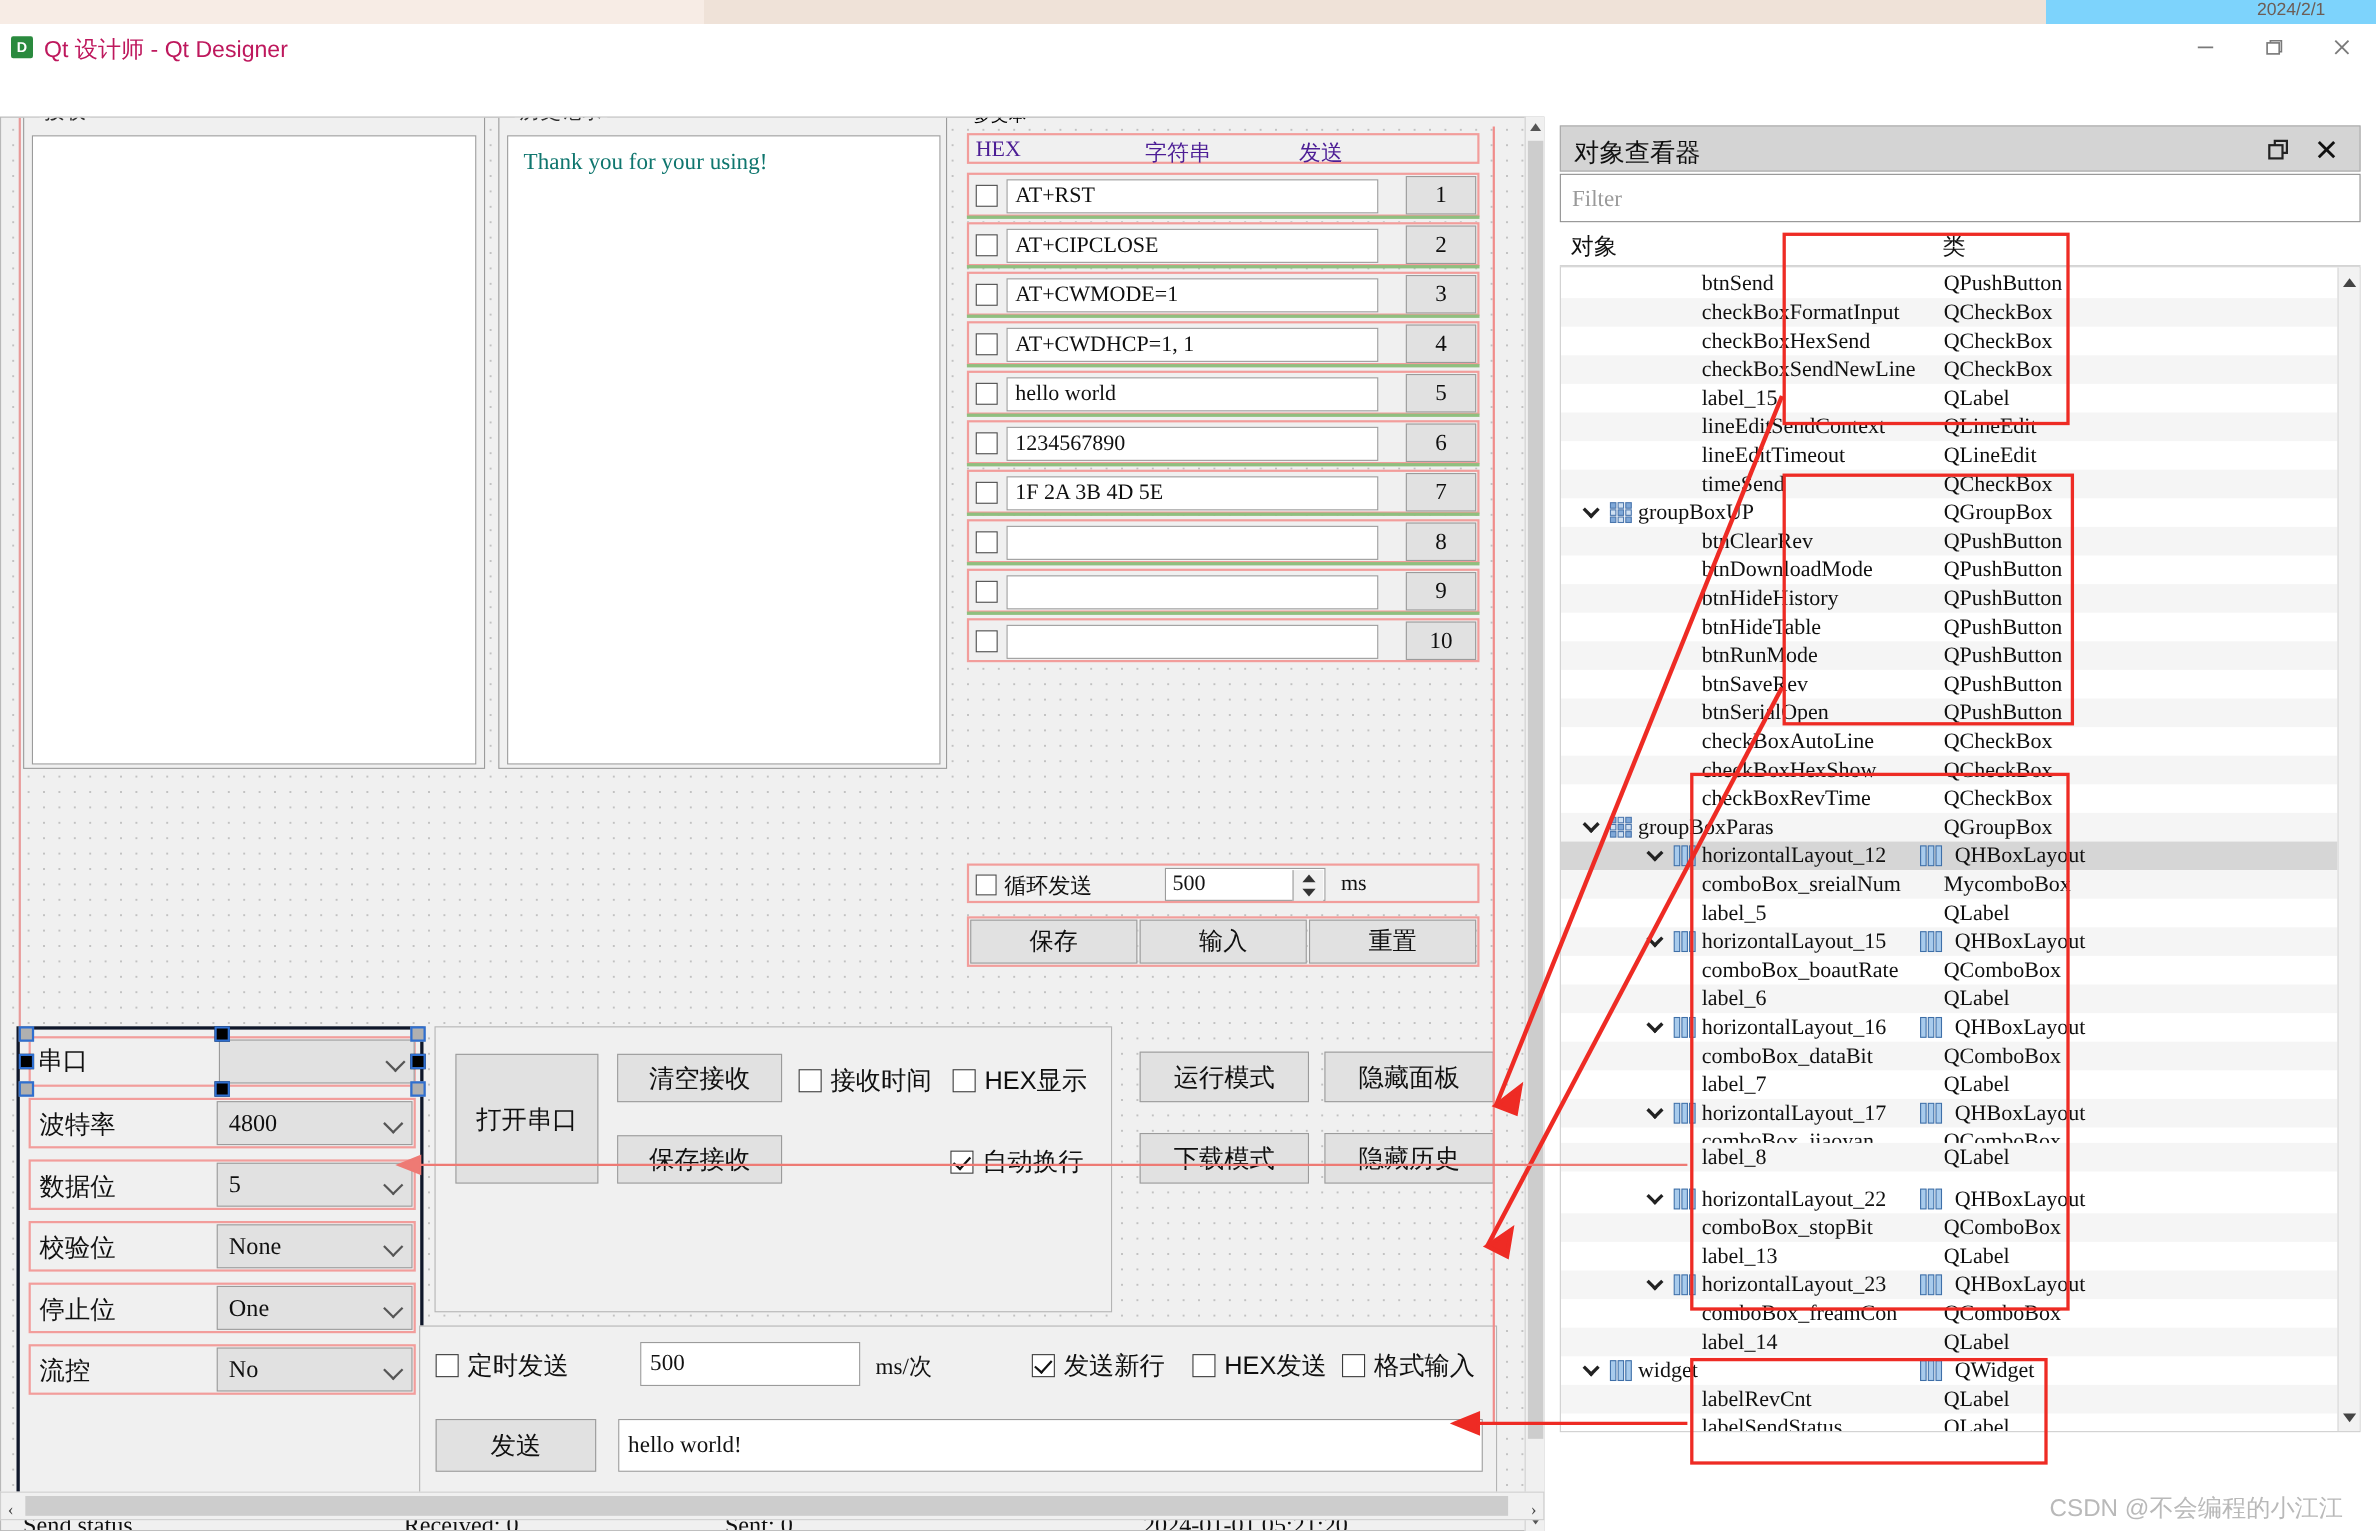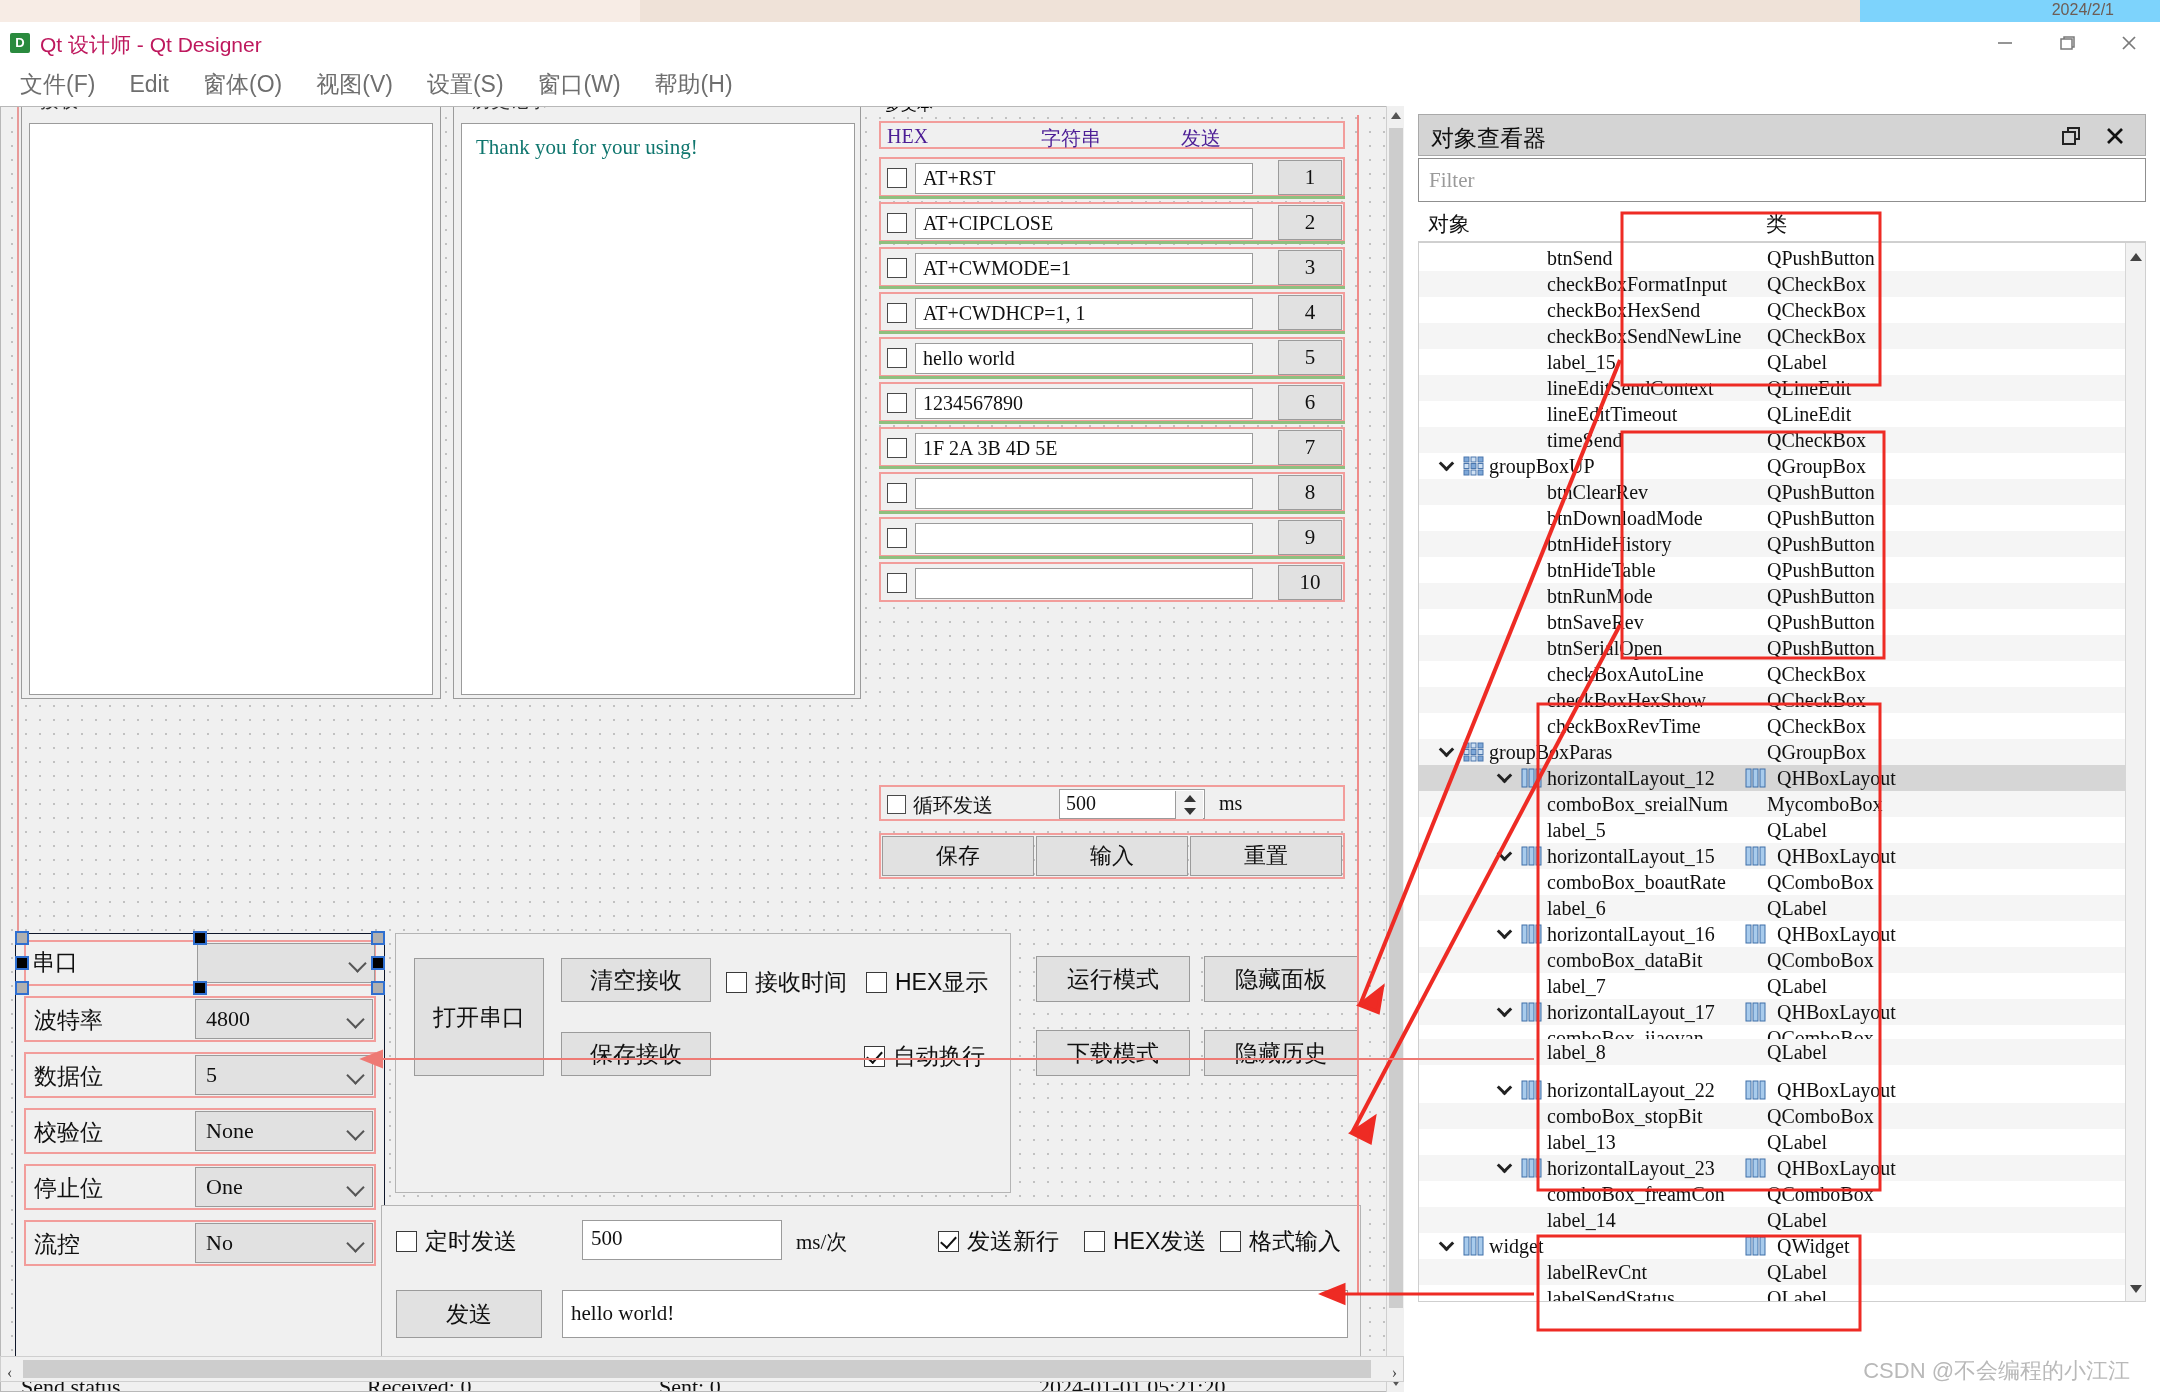--- a/index.html
+++ b/index.html
@@ -75,21 +75,21 @@
   .loop .arrows i{ position:absolute; left:50%; transform:translateX(-50%); width:0;height:0;border-left:6px solid transparent;border-right:6px solid transparent;}
   .loop .arrows i.up{ top:4px; border-bottom:7px solid #333;}
   .loop .arrows i.dn{ bottom:4px; border-top:7px solid #333;}
   .loop .ms{ position:absolute; left:338px; top:5px; font-size:20px; color:#111; font-family:"Liberation Serif",serif;}
 
   .mbtns{ position:absolute; left:2px; top:734px; width:466px; height:46px; border:2px solid #f29d9b; display:flex; }
   .mbtns .b{ flex:1; margin:1px; background:#e1e1e1; border:1px solid #9b9b9b; display:flex;align-items:center;justify-content:center;
      font-size:22px; color:#101010;}
 
   
-  .paras{ position:absolute; left:14px; top:826px; width:370px; height:430px; border:1px solid #0f172a; background:#f0f0f0;}
+  .paras{ position:absolute; left:14px; top:826px; width:370px; height:430px; border:3px solid #0f172a; background:#f0f0f0;}
   .prow{ position:absolute; left:8px; width:352px; height:46px; border:2px solid #f29d9b; }
   .prow .lb{ position:absolute; left:8px; top:7px; font-size:23px; color:#101010;}
   .prow .combo{ position:absolute; right:1px; top:1px; width:178px; height:40px; background:#e1e1e1; border:1px solid #9b9b9b;}
   .prow .combo .v{ position:absolute; left:10px; top:6px; font-size:22px; color:#101010; font-family:"Liberation Serif",serif;}
   .prow .combo .chev{ position:absolute; right:10px; top:13px; width:13px; height:13px; border-right:2px solid #555; border-bottom:2px solid #555;
       transform:rotate(45deg);}
   
   .selrow{ position:absolute; left:8px; top:6px; width:352px; height:46px; }
   .selrow .redbox{ position:absolute; left:0; top:0; width:100%; height:100%; border:2px solid #f29d9b; }
   .selrow .lb{ position:absolute; left:8px; top:7px; font-size:23px; color:#101010;}
@@ -185,29 +185,20 @@
       </div>
       <div class="wbtn">
         <svg width="24" height="24" viewBox="0 0 24 24">
           <line x1="6" y1="6" x2="18" y2="18" stroke="#7a7a7a" stroke-width="1.7"></line>
           <line x1="18" y1="6" x2="6" y2="18" stroke="#7a7a7a" stroke-width="1.7"></line>
         </svg>
       </div>
     </div>
   </div>
 
-  <div class="menubar" id="menubar">
-      <div class="menuitem">文件(F)</div>
-      <div class="menuitem">Edit</div>
-      <div class="menuitem">窗体(O)</div>
-      <div class="menuitem">视图(V)</div>
-      <div class="menuitem">设置(S)</div>
-      <div class="menuitem">窗口(W)</div>
-      <div class="menuitem">帮助(H)</div>
-    </div>
 
   <div class="canvas">
     <div class="dotgrid"></div>
     <div class="leftredline"></div>
 
     <div class="gb" style="left:20px;top:-8px;width:420px;height:600px;">
       <div class="gbtitle">接收</div>
     </div>
     <div class="plain-te" style="left:28px;top:16px;width:404px;height:572px;"></div>
 

